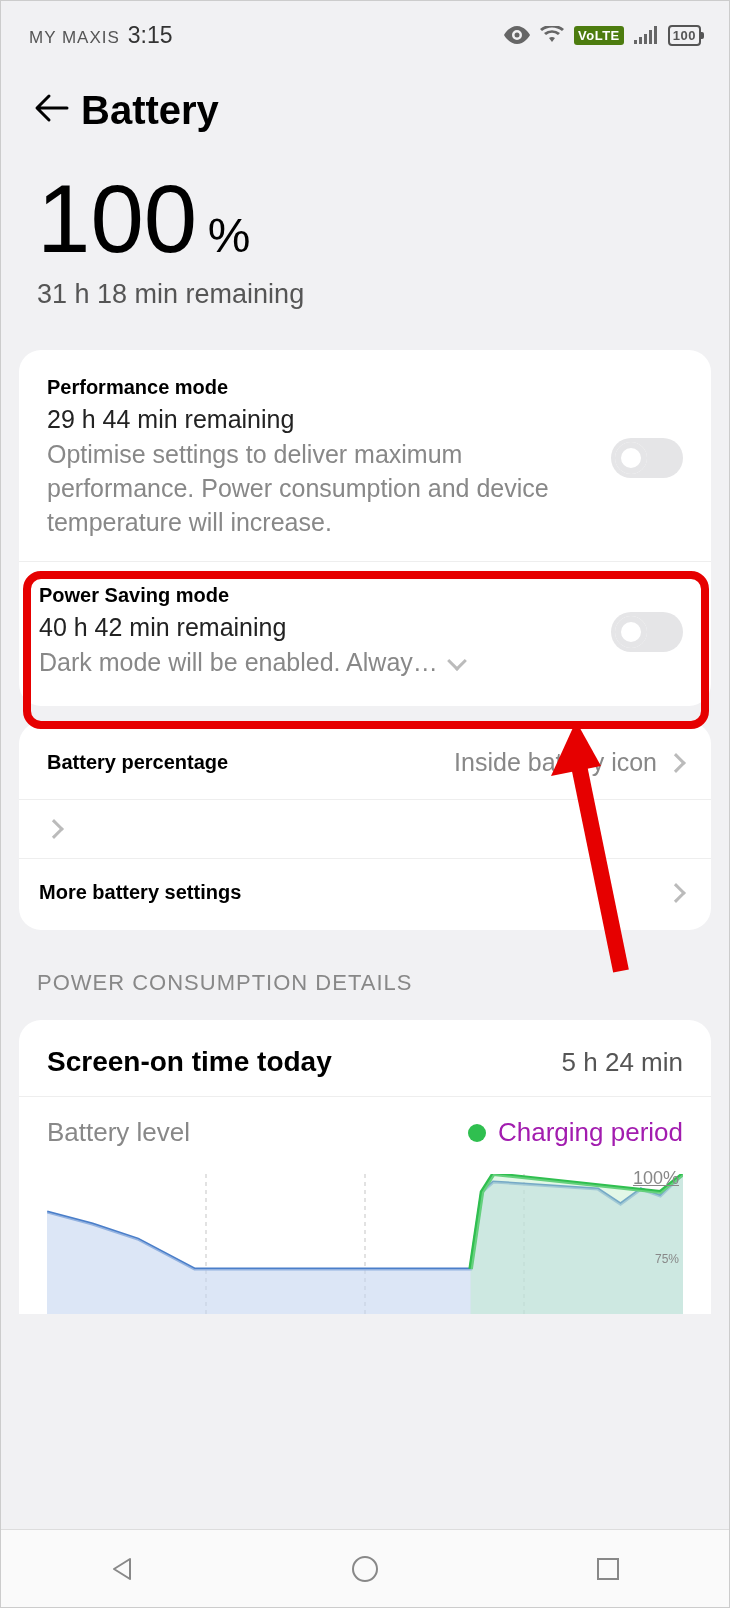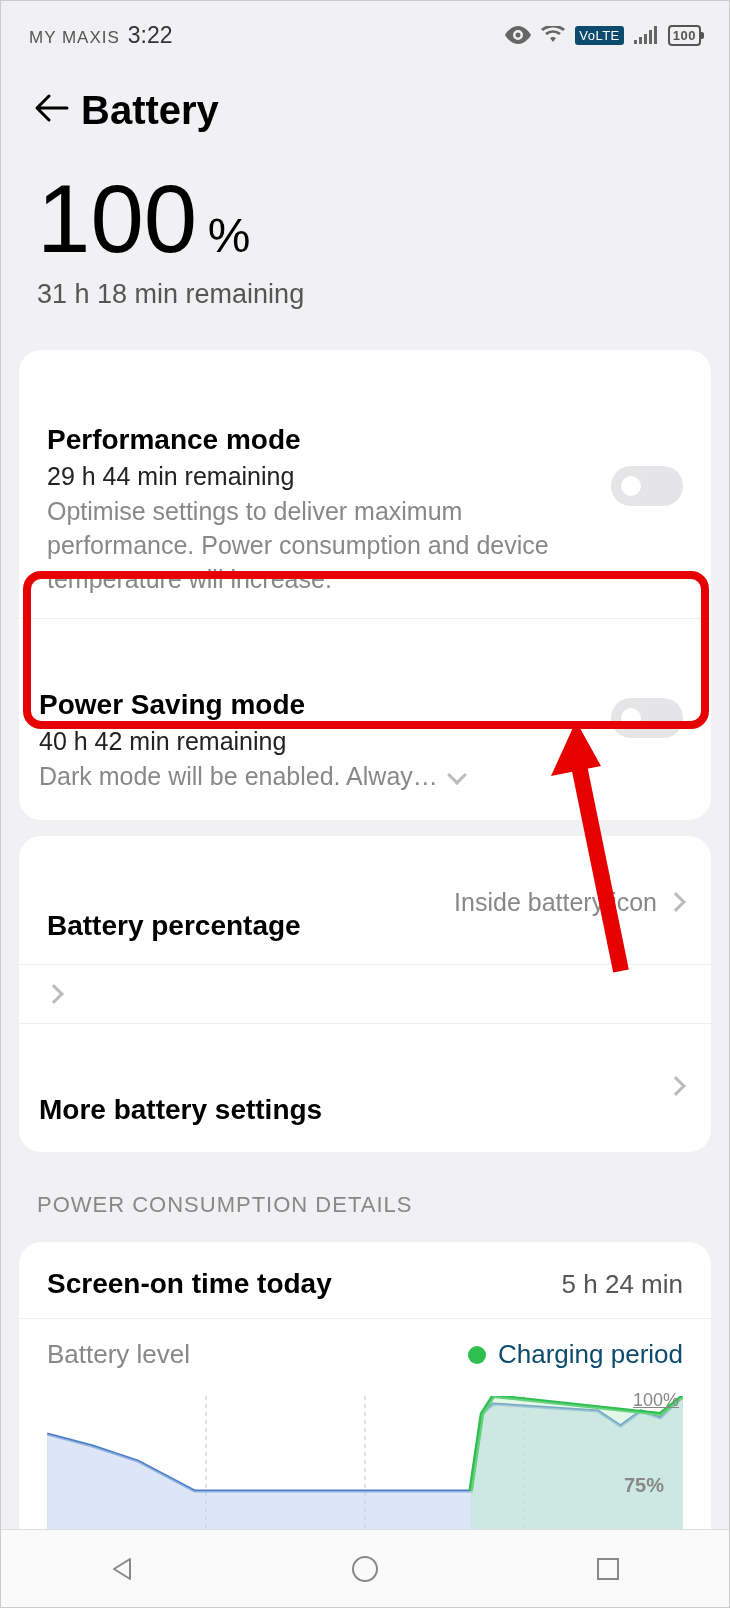--- a/index.html
+++ b/index.html
@@ -20,21 +20,21 @@
       padding: 12px 28px 0 28px;
       height: 56px;
       font-size: 19px;
       color: #555;
     }
     .status-left { display: flex; align-items: baseline; gap: 8px; }
     .carrier { font-size: 17px; letter-spacing: 1px; }
     .time { font-size: 23px; color: #333; }
     .status-right { display: flex; align-items: center; gap: 10px; }
     .status-right svg, .status-right .txt-icon { vertical-align: middle; }
-    .volte { background:#0c4a6e; color:#fff; font-size:13px; padding:2px 4px; border-radius:3px; font-weight:normal; letter-spacing:0.5px;}
+    .volte { background:#4d7c0f; color:#fff; font-size:13px; padding:2px 4px; border-radius:3px; font-weight:bold; letter-spacing:0.5px;}
     .batt-box { border:2px solid #555; border-radius:4px; padding:1px 3px; font-size:13px; color:#555; position:relative; font-weight:bold; letter-spacing:0.5px;}
     .batt-box::after { content:""; position:absolute; right:-5px; top:5px; width:3px; height:7px; background:#555; border-radius:0 2px 2px 0;}
     .header {
       display: flex;
       align-items: center;
       padding: 30px 30px 10px 30px;
       gap: 8px;
     }
     .header .back { }
     .header h1 { font-size: 40px; font-weight: 600; }
@@ -49,66 +49,66 @@
       padding: 4px 0;
     }
     .row {
       padding: 22px 28px;
       border-bottom: 1px solid #eee;
       display: flex;
       align-items: center;
     }
     .row:last-child { border-bottom: none; padding-left: 20px; }
     .row-body { flex: 1; min-width: 0; }
-    .row-title { font-size: 28px; font-weight: 600; margin-bottom: 6px; margin-top: 48px; }
+    .row-title { font-size: 20px; font-weight: 600; margin-bottom: 6px; }
     .row-sub1 { font-size: 25px; color: #222; margin-bottom: 4px; }
     .row-sub2 { font-size: 25px; color: #888; line-height: 1.35; }
     .toggle {
       width: 72px; height: 40px; background: #e5e5e7; border-radius: 20px; position: relative; flex-shrink: 0;
     }
     .toggle .knob {
       position: absolute; left: 4px; top: 4px; width: 32px; height: 32px; background: #fff; border-radius: 50%;
       box-shadow: inset 0 0 0 6px #e5e5e7;
     }
     .row-right { display:flex; align-items:center; gap:12px; }
     .row-value { font-size: 25px; color: #888; }
     .chev { width: 14px; height: 14px; border-right: 3px solid #bbb; border-bottom: 3px solid #bbb; transform: rotate(-45deg); flex-shrink:0;}
     .chev-down { width: 14px; height: 14px; border-right: 3px solid #bbb; border-bottom: 3px solid #bbb; transform: rotate(45deg); display:inline-block; margin-left:12px; margin-bottom:4px;}
     .section-hdr { font-size: 22px; color: #888; letter-spacing: 1px; padding: 24px 36px 8px 36px; }
     .screen-row { padding: 22px 28px 18px 28px; display:flex; justify-content:space-between; align-items:center; border-bottom: 1px solid #eee;}
     .screen-row .t { font-size: 28px; font-weight: 600; }
     .screen-row .v { font-size: 26px; color: #555; }
     .legend-row { padding: 20px 28px 26px 28px; display:flex; justify-content:space-between; align-items:center;}
     .legend-row .l { font-size: 26px; color: #888; }
-    .legend-row .r { font-size: 26px; color: #0c4a6e; display:flex; align-items:center; gap:12px;}
+    .legend-row .r { font-size: 26px; color: #a21caf; display:flex; align-items:center; gap:12px;}
     .dot { width: 18px; height: 18px; background:#2fbf4f; border-radius:50%; }
     .chart { position:relative; height:140px; margin: 0 28px 0 28px; }
     .chart svg { width:100%; height:100%; }
     .lbl100 { position:absolute; right:4px; top:-6px; font-size:18px; color:#888;text-decoration:underline;}
-    .lbl75 { position:absolute; right:19px; top:78px; font-size:20px; color:#888;font-weight:bold;}
+    .lbl75 { position:absolute; right:4px; top:78px; font-size:12px; color:#888;}
     .nav-bar {
       position: absolute; bottom: 0; left:0; right:0; height: 78px;
       background: #fafafa; border-top: 1px solid #ddd;
       display:flex; justify-content:space-around; align-items:center;
     }
     .nav-btn { width: 36px; height: 36px; display:flex; align-items:center; justify-content:center;}
     .highlight-box {
       position:absolute; border: 8px solid #e60000; border-radius: 18px;
       left: 22px; top: 570px; width: 686px; height: 158px; pointer-events:none;
     }
     .arrow-svg { position:absolute; left: 520px; top: 720px; pointer-events:none;}
     .desc-inline { display:flex; align-items:center;}
   </style>
 </head>
 <body>
 
 <div class="status-bar">
   <div class="status-left">
     <span class="carrier">MY MAXIS</span>
-    <span class="time">3:22</span>
+    <span class="time">3:15</span>
   </div>
   <div class="status-right">
     <svg width="26" height="18" viewBox="0 0 26 18">
         <path fill="#666" d="M13 0C6 0 1 7 0 9c1 2 6 9 13 9s12-7 13-9c-1-2-6-9-13-9zm0 14a5 5 0 110-10 5 5 0 010 10z"></path>
         <circle cx="13" cy="9" r="2.5" fill="#666"></circle>
       </svg>
     <svg width="24" height="18" viewBox="0 0 24 18">
         <path fill="#666" d="M12 16l3-4a5 5 0 00-6 0l3 4zm-6-7a10 10 0 0112 0l2-2a13 13 0 00-16 0l2 2zm-4-4a16 16 0 0120 0l2-2a19 19 0 00-24 0l2 2z"></path>
       </svg>
     <span class="volte">VoLTE</span>

